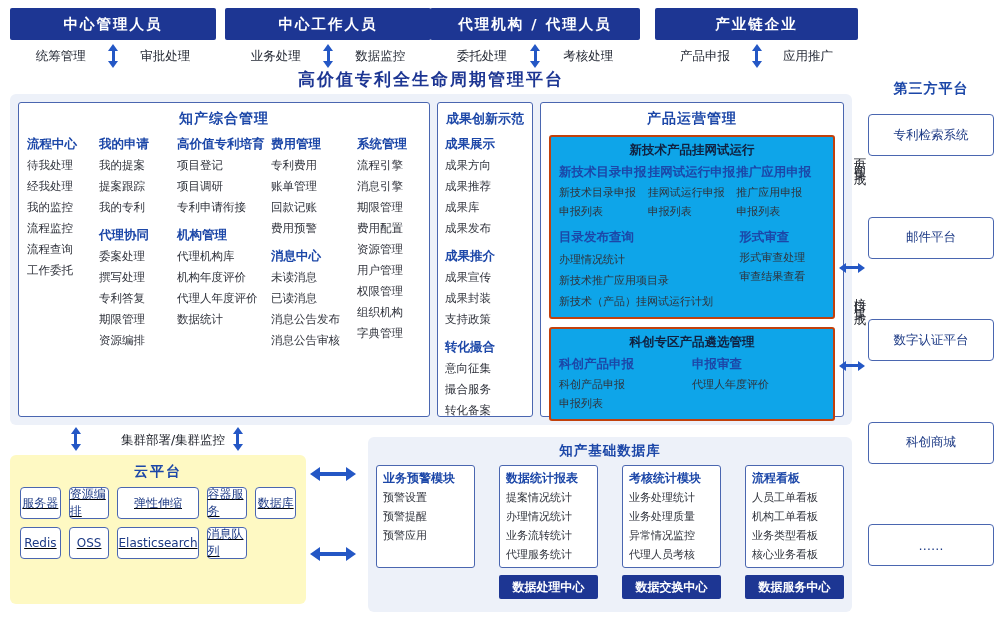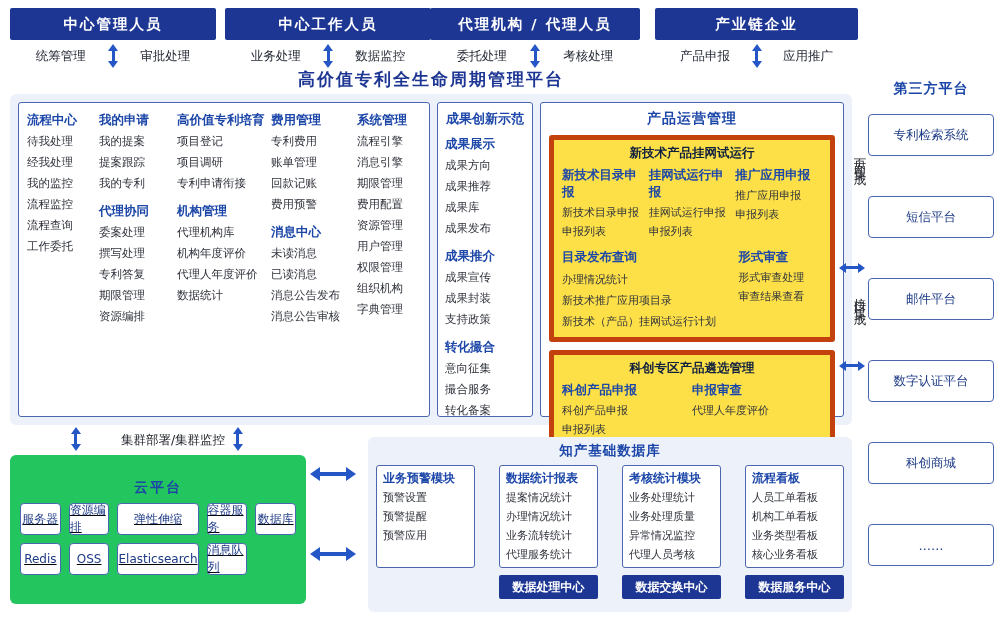--- a/index.html
+++ b/index.html
@@ -44,42 +44,42 @@
   .panel-ops { flex:1; display:flex; flex-direction:column; }
   .sec-title { text-align:center; color:#1c47a8; font-weight:bold; font-size:14px; padding:2px 0 4px; letter-spacing:1px; }
   .panel-ach .sec-title { font-size:13px; letter-spacing:0; }
   .ip-cols { display:flex; }
   .ip-col:nth-child(1){ width:72px; } .ip-col:nth-child(2){ width:78px; }
   .ip-col:nth-child(3){ width:94px; } .ip-col:nth-child(4){ width:86px; } .ip-col:nth-child(5){ flex:1; }
   .grp-head { font-size:12.5px; font-weight:bold; color:#1c47a8; margin:4px 0 2px; }
   .item { font-size:11.5px; color:#30333c; line-height:21px; }
   .grp + .grp { margin-top:9px; }
   
-  .subbox { background:#fde047; border:5px solid #c2410c; border-radius:3px; padding:3px 8px 6px; margin-top:3px; }
+  .subbox { background:#0ea5e9; border:2px solid #c2410c; border-radius:3px; padding:3px 8px 6px; margin-top:3px; }
   .subbox + .subbox { margin-top:8px; }
   .sub-title { text-align:center; font-weight:bold; font-size:12.5px; color:#10203f; padding:2px 0 3px; }
   .sub-row { display:flex; }
   .sub-row .grp { flex:1; margin-top:0; }
   .sub-row .grp-head { margin-top:2px; }
   .sub-row .item { font-size:11px; line-height:19px; }
   .grp.wide { flex:2.1; }
   .inline-items .item { display:inline-block; margin-right:10px; }
   
   .third { position:absolute; left:868px; top:80px; width:126px; }
   .tp-title { text-align:center; font-weight:bold; font-size:14px; color:#1c47a8; letter-spacing:1px; margin-bottom:16px; }
   .tp-list { display:flex; flex-direction:column; justify-content:space-between; height:452px; }
   .tp-item { height:40px; background:#fff; border:1px solid #4a66b0; border-radius:4px;
     display:flex; align-items:center; justify-content:center; font-size:12.5px; color:#1d3a85; }
   
   .vtext { position:absolute; writing-mode:vertical-rl; font-size:12.5px; color:#23262e; letter-spacing:5px; }
   
   .cluster-label { position:absolute; left:100px; top:432px; width:146px; text-align:center; font-size:12.5px; color:#23262e; }
   
-  .cloud { position:absolute; left:10px; top:455px; width:296px; height:149px; background:#22c55e;
-    border-radius:6px; padding:24px 10px; box-sizing:border-box; }
+  .cloud { position:absolute; left:10px; top:455px; width:296px; height:149px; background:#fef9c3;
+    border-radius:6px; padding:8px 10px; box-sizing:border-box; }
   .cloud-title { text-align:center; font-weight:bold; font-size:14px; color:#1c47a8; margin-bottom:6px; letter-spacing:2px; }
   .cloud-grid { display:grid; grid-template-columns:repeat(5,1fr); gap:8px;text-decoration:underline; }
   .cloud-item { height:30px; background:#fff; border:1px solid #4a66b0; border-radius:4px;
     display:flex; align-items:center; justify-content:center; font-size:12px; color:#1d3a85; }
   
   .datap { position:absolute; left:368px; top:437px; width:484px; height:175px; background:#edf1f9;
     border-radius:6px; padding:5px 8px; box-sizing:border-box; }
   .datap-title { text-align:center; font-weight:bold; font-size:13.5px; color:#1c47a8; margin-bottom:5px; letter-spacing:1px; }
   .datap-cols { display:flex; gap:24px; }
   .datap-col { flex:1; display:flex; flex-direction:column; }
@@ -125,20 +125,21 @@
       <span class="varrow"></span>
       <span>应用推广</span>
     </div>
   </div>
 
   <div class="plat-title">高价值专利全生命周期管理平台</div>
 
   <div class="main">
 
     <div class="panel panel-ip">
+      <div class="sec-title">知产综合管理</div>
       <div class="ip-cols">
         <div class="ip-col">
           <div class="grp">
             <div class="grp-head">流程中心</div>
             <div class="item">待我处理</div>
             <div class="item">经我处理</div>
             <div class="item">我的监控</div>
             <div class="item">流程监控</div>
             <div class="item">流程查询</div>
             <div class="item">工作委托</div>
@@ -287,21 +288,20 @@
 
   <div class="vtext" style="left:851px;top:148px;">页面集成</div>
   <span class="harrow abs" style="left:846px;top:266px;"></span>
   <div class="vtext" style="left:851px;top:288px;">接口集成</div>
   <span class="harrow abs" style="left:846px;top:364px;"></span>
 
   <div class="third">
     <div class="tp-title">第三方平台</div>
     <div class="tp-list">
       <div class="tp-item">专利检索系统</div>
-      <div class="tp-item">短信平台</div>
       <div class="tp-item">邮件平台</div>
       <div class="tp-item">数字认证平台</div>
       <div class="tp-item">科创商城</div>
       <div class="tp-item">……</div>
     </div>
   </div>
 
   <span class="varrow abs" style="left:74px;top:434px;"></span>
   <div class="cluster-label">集群部署/集群监控</div>
   <span class="varrow abs" style="left:236px;top:434px;"></span>

